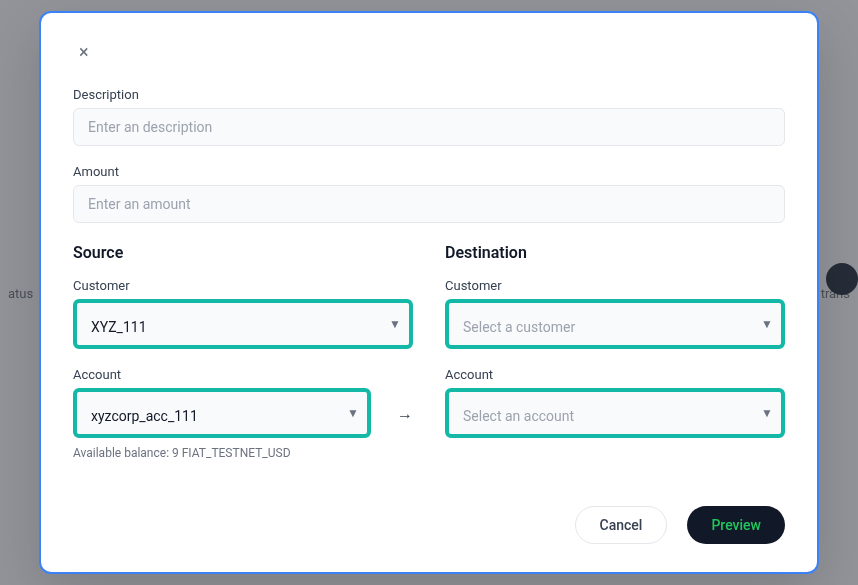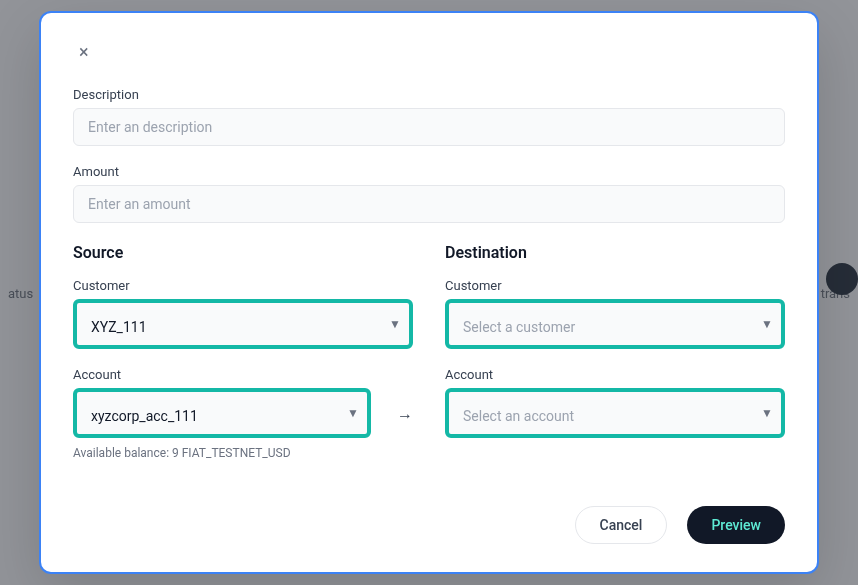--- a/index.html
+++ b/index.html
@@ -207,21 +207,21 @@
       font-size: 14px;
       cursor: pointer;
       font-weight: 500;
     }
 
     .btn-preview {
       padding: 7px 24px;
       border: none;
       border-radius: 20px;
       background: #111827;
-      color: #5eead4;
+      color: #22c55e;
       font-size: 14px;
       cursor: pointer;
       font-weight: 500;
     }
   </style>
 </head>
 <body>
 
 <div class="background-overlay">
   <div class="bg-text-left">atus</div>

